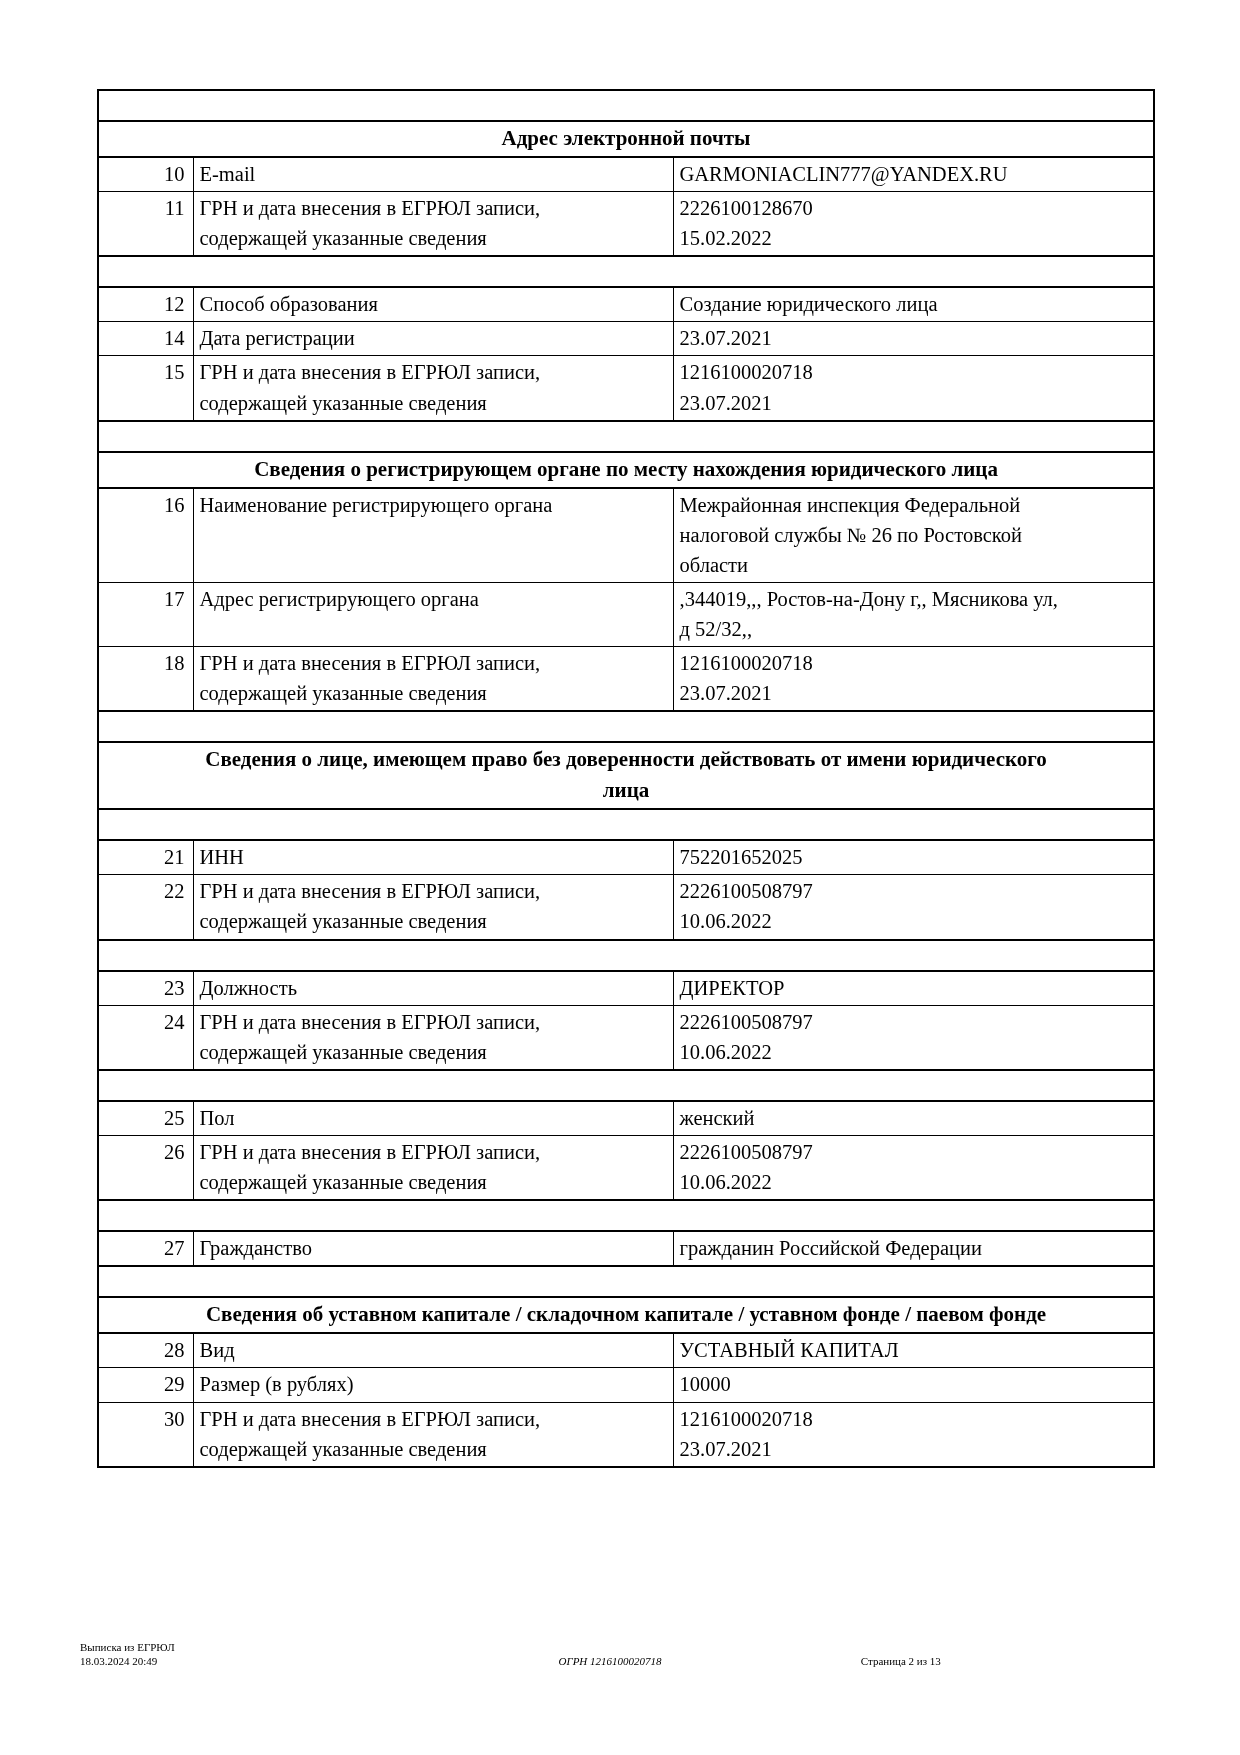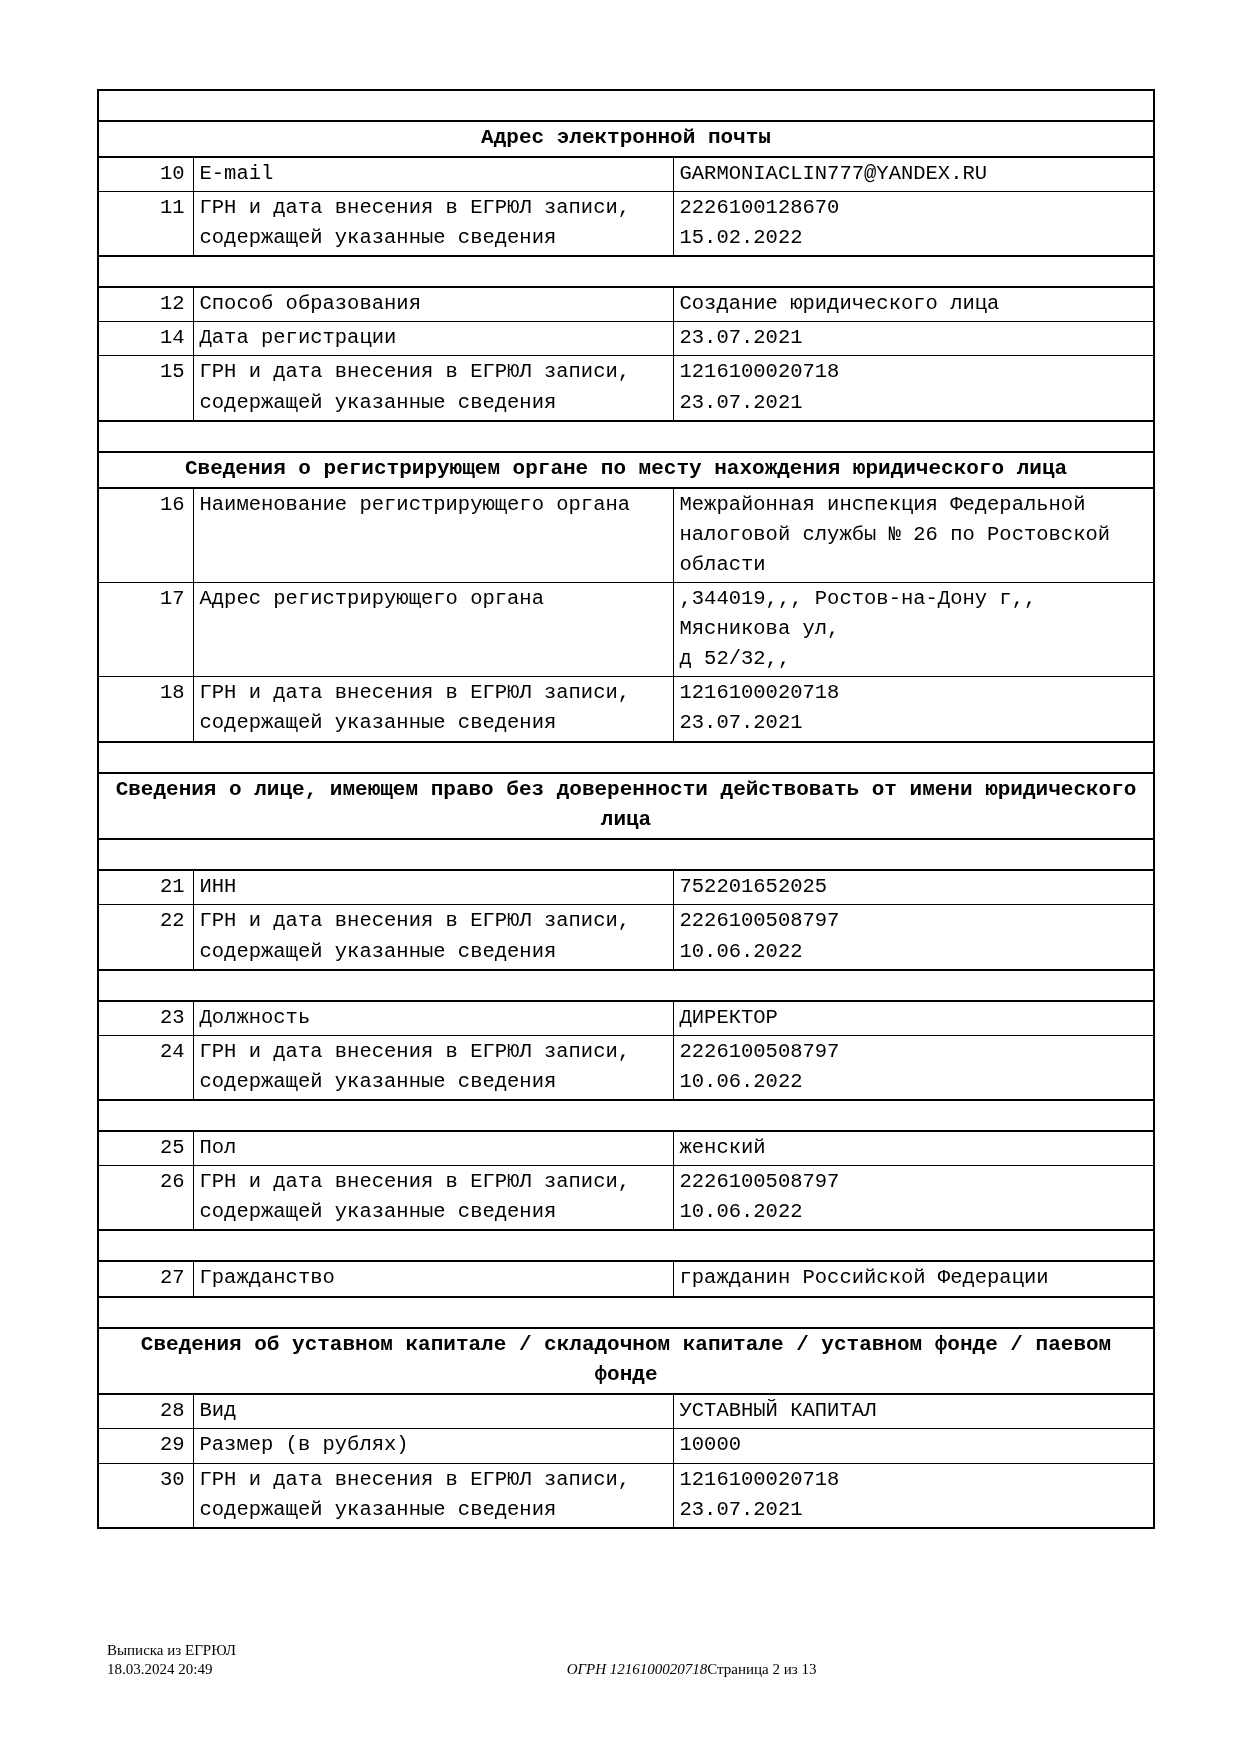--- a/index.html
+++ b/index.html
@@ -13,21 +13,20 @@
     position: relative;
     font-family: "Liberation Serif", "DejaVu Serif", serif;
     color: #000000;
     overflow: hidden;
   }
   .page-table-wrap {
     position: absolute;
     left: 97px;
     top: 89px;
     width: 1060px;
-    font-family: Liberation Mono, monospace;
   }
   table.egrul {
     border-collapse: collapse;
     table-layout: fixed;
     width: 1056px;
     border: 2px solid #000;
   }
   table.egrul td {
     border: 1px solid #000;
     vertical-align: top;
@@ -55,33 +54,33 @@
     padding-right: 10px;
   }
   tr.spacer td {
     height: 29px;
     border-top: 2px solid #000;
     border-bottom: 2px solid #000;
     padding: 0;
   }
   .page-footer {
     position: absolute;
-    left: 107px;
+    left: 80px;
     top: 1641px;
     width: 1060px;
-    font-size: 15px;
+    font-size: 11px;
     line-height: 1.25;
   }
   .footer-line2 {
     display: grid;
     grid-template-columns: 1fr auto 1fr;
     align-items: baseline;
   }
   .footer-center { text-align: center; font-style: italic; }
-  .footer-right  { text-align: left; }
+  .footer-right  { text-align: center; }
 </style>
 </head>
 <body>
 
 <div class="page-table-wrap">
   <table class="egrul">
     <colgroup>
       <col class="c-num">
       <col class="c-name">
       <col class="c-val">

